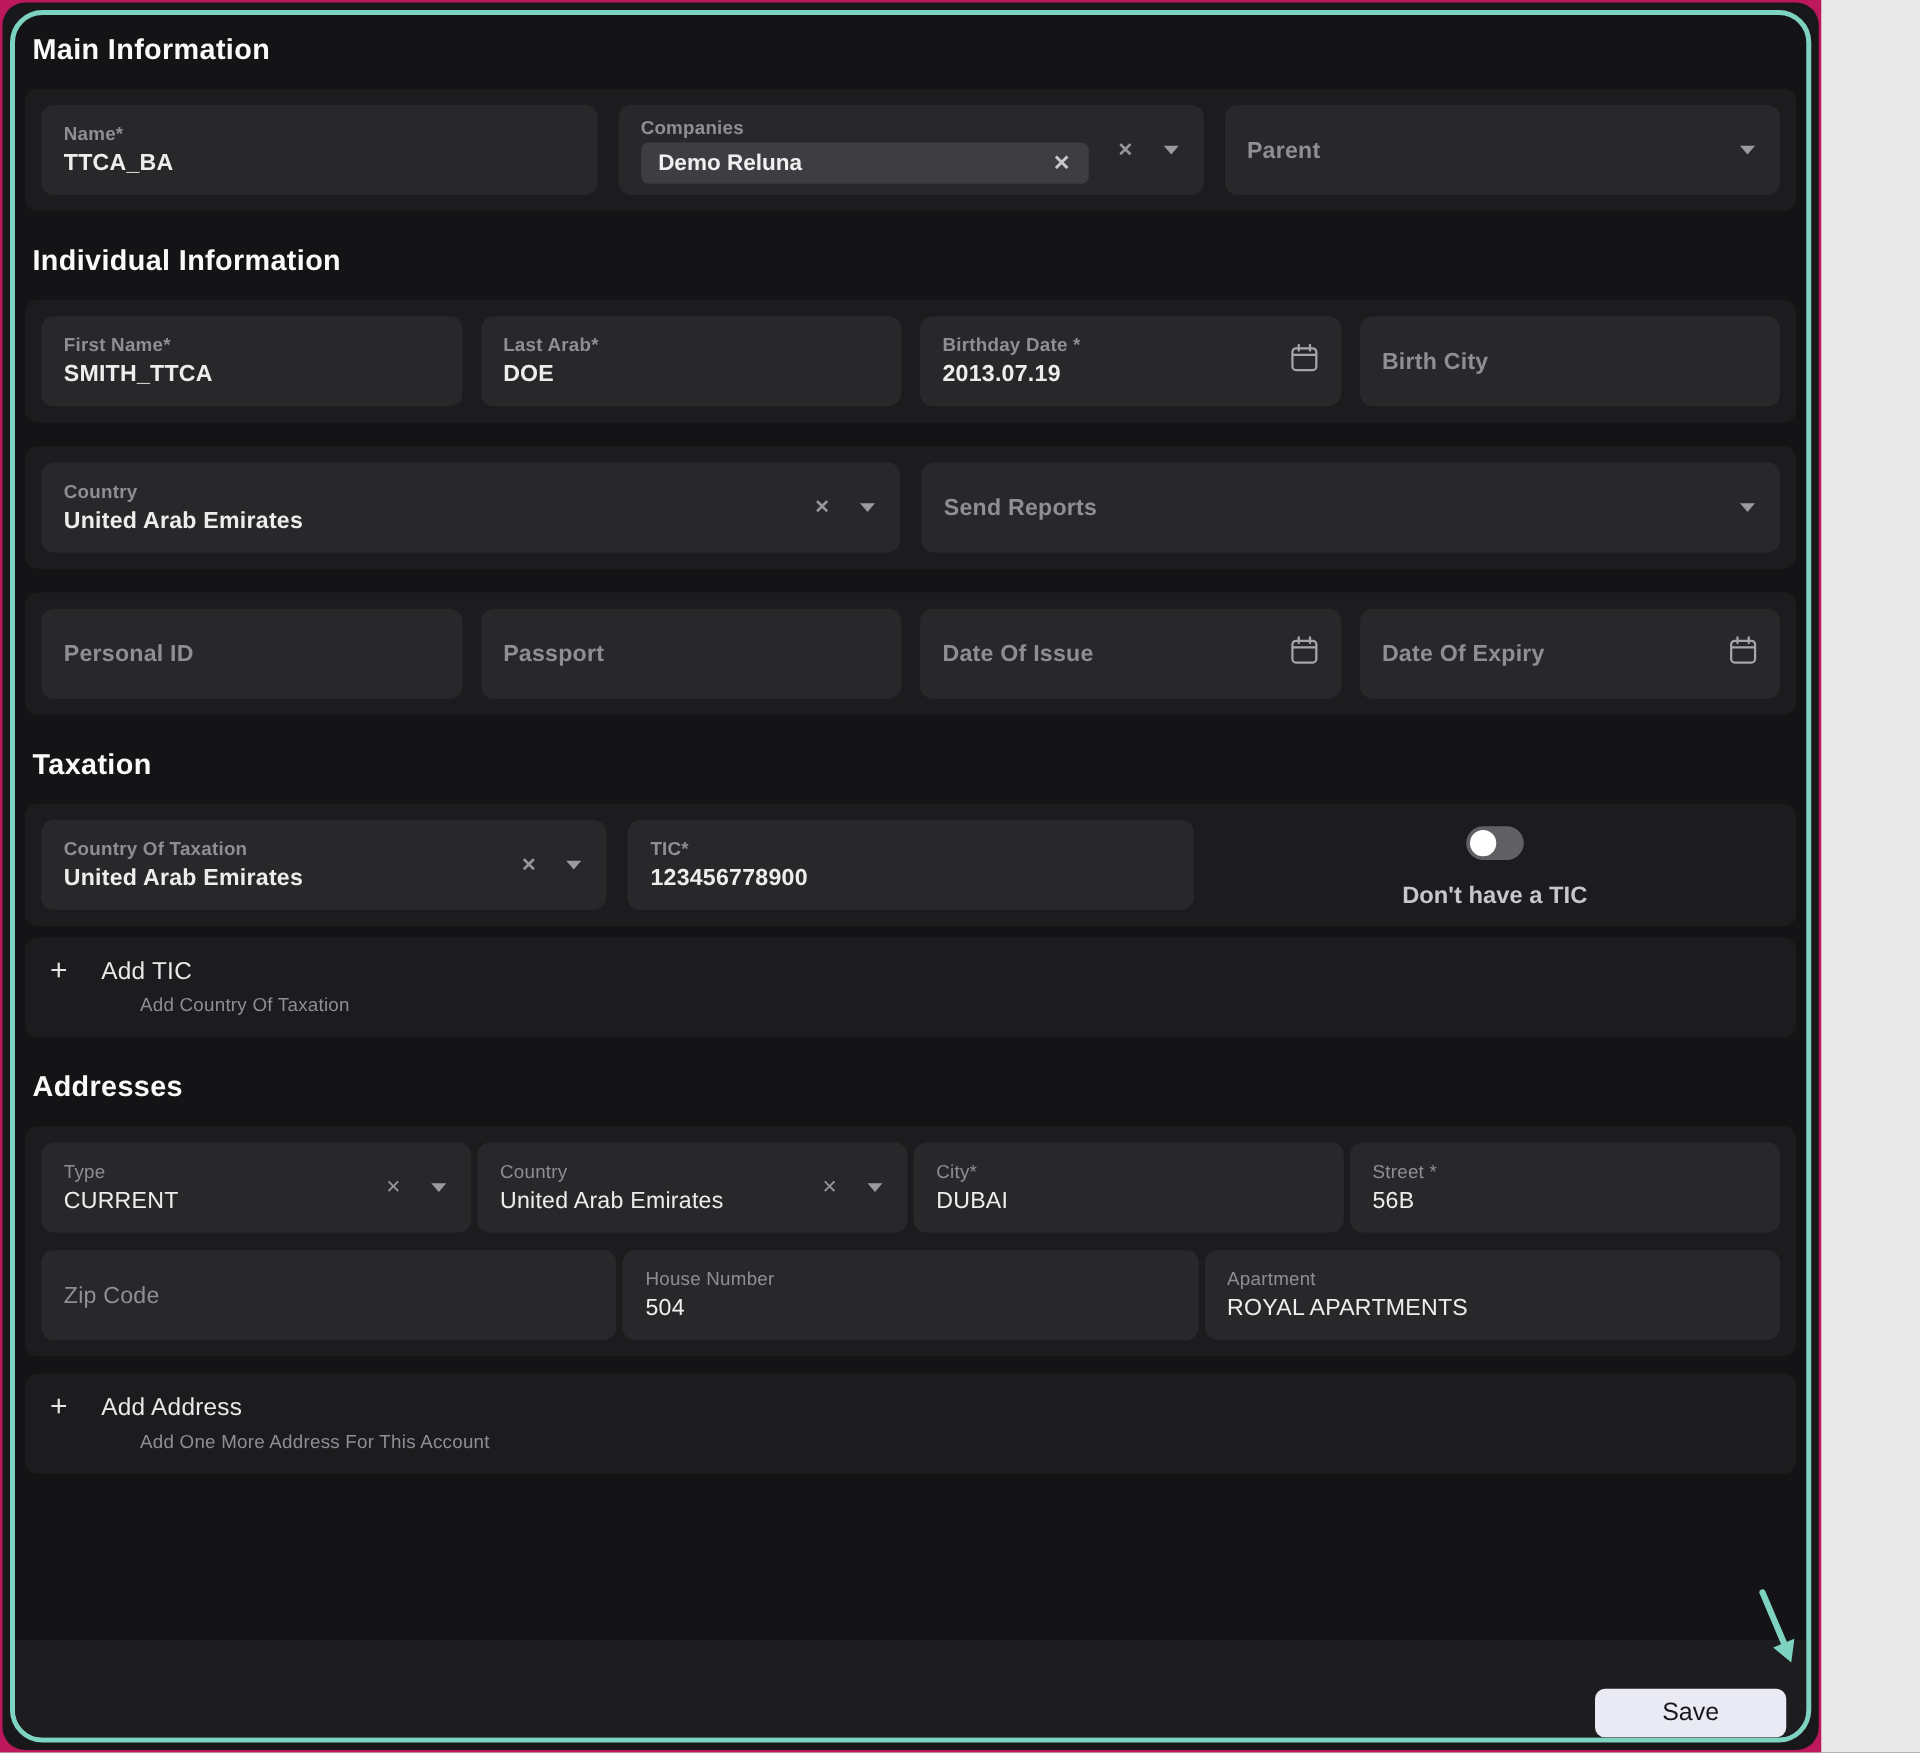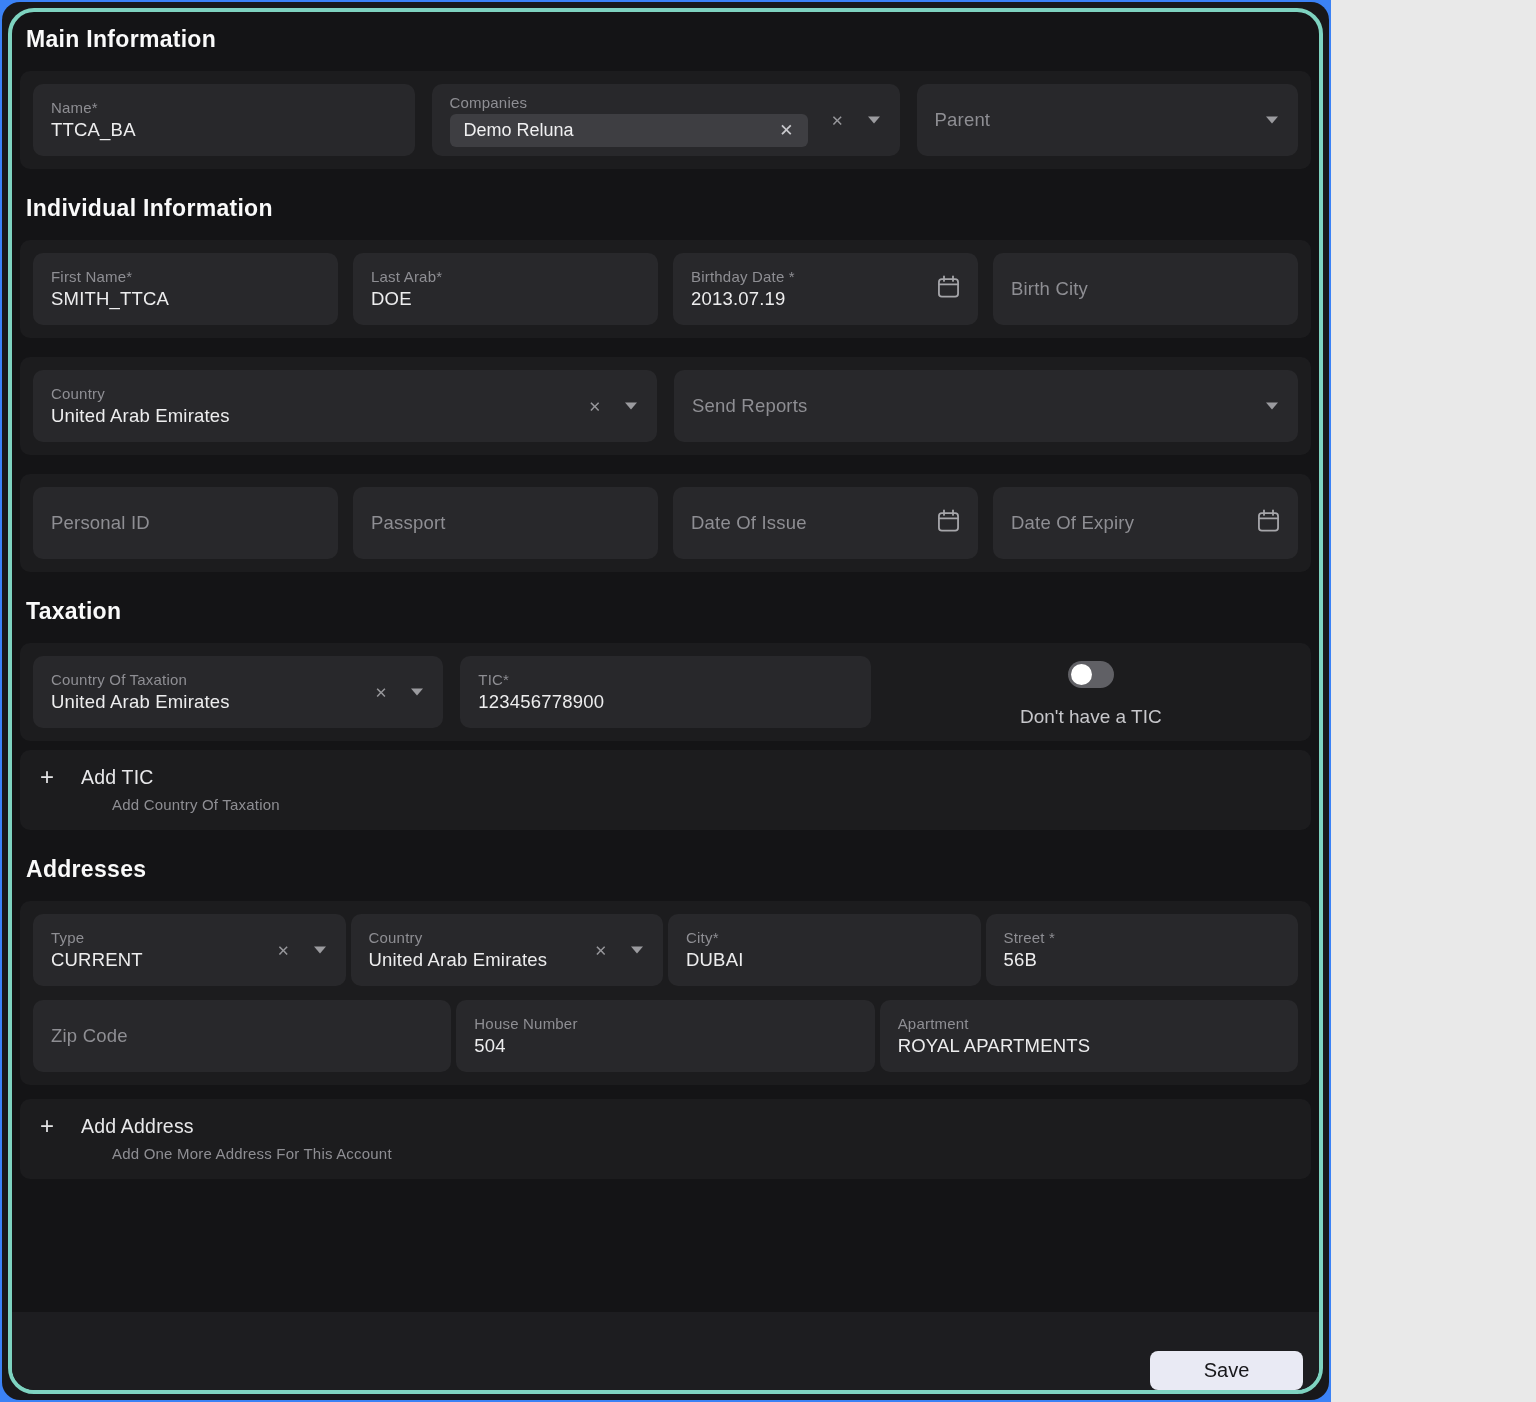--- a/index.html
+++ b/index.html
@@ -1,24 +1,24 @@
 <!DOCTYPE html>
 <html><head>
 <meta charset="utf-8">
 <style>
   * { margin:0; padding:0; box-sizing:border-box; }
   html,body { width:1536px; height:1402px; background:#e9e9e9; font-family:"Liberation Sans", sans-serif; }
-  .stage { position:relative; width:1331px; height:1402px; background:#3b82f6; overflow:hidden; }
+  .stage { position:relative; width:1457px; height:1402px; background:#be185d; overflow:hidden; }
   .mat { position:absolute; inset:2px; background:#18181a; border-radius:18px; }
   .app { position:absolute; inset:8px; background:#141416; border:4px solid #7ed3c0; border-radius:26px; overflow:hidden; }
 
   .section-title { font-size:23px; font-weight:700; color:#fafafa; letter-spacing:.3px; margin:26px 14px 18px; }
   .section-title.first { margin-top:14px; }
 
-  .row { background:#1c1c1e; border-radius:10px; margin:0 8px; padding:13px; display:grid; gap:17px; }
+  .row { background:#1c1c1e; border-radius:10px; margin:0 8px; padding:13px; display:grid; gap:17px;font-weight:bold; }
   .cols-2 { grid-template-columns:repeat(2,1fr); }
   .cols-3 { grid-template-columns:repeat(3,1fr); }
   .cols-4 { grid-template-columns:repeat(4,1fr);gap:15px; }
   .row + .row, .stack-gap { margin-top:19px; }
 
   .field { position:relative; background:#28282b; border-radius:10px; height:72px; padding:10px 18px;
            display:flex; flex-direction:column; justify-content:center; gap:3px; }
   .field .label { font-size:15px; color:#8e8e93; letter-spacing:.2px; }
   .field .value { font-size:18.5px; color:#ededee; letter-spacing:.2px; white-space:nowrap; }
   .field .ph { font-size:18.5px; color:#8e8e93; letter-spacing:.2px; }

